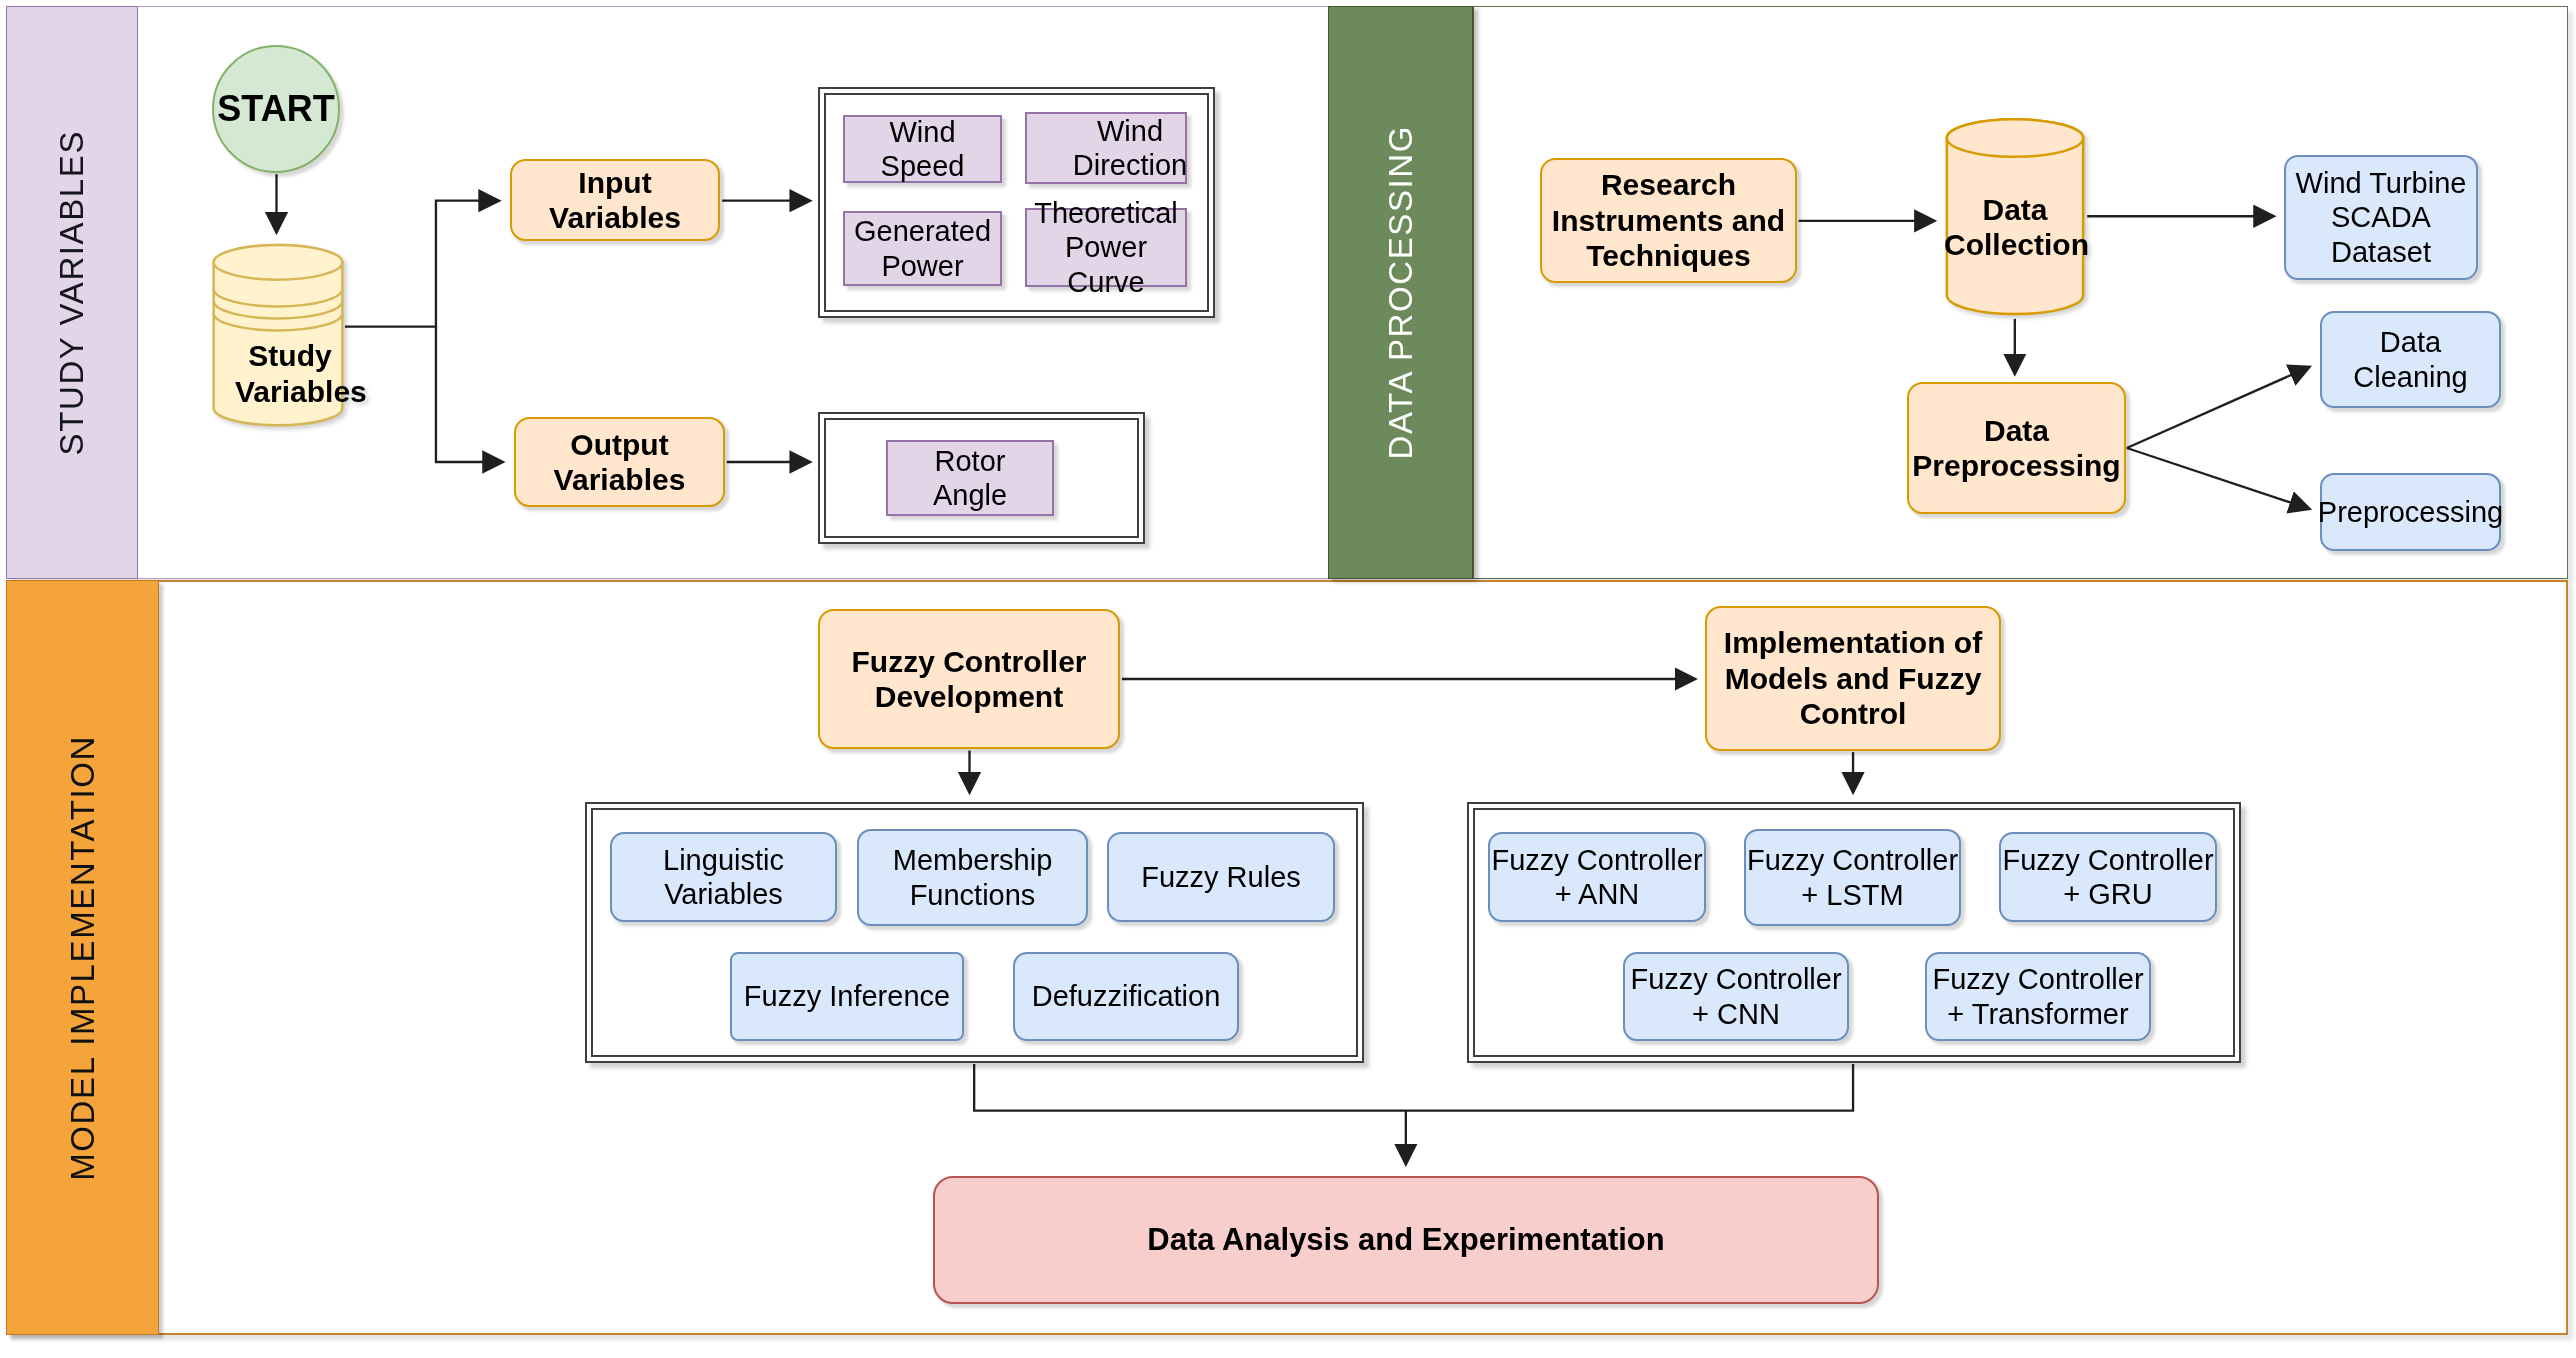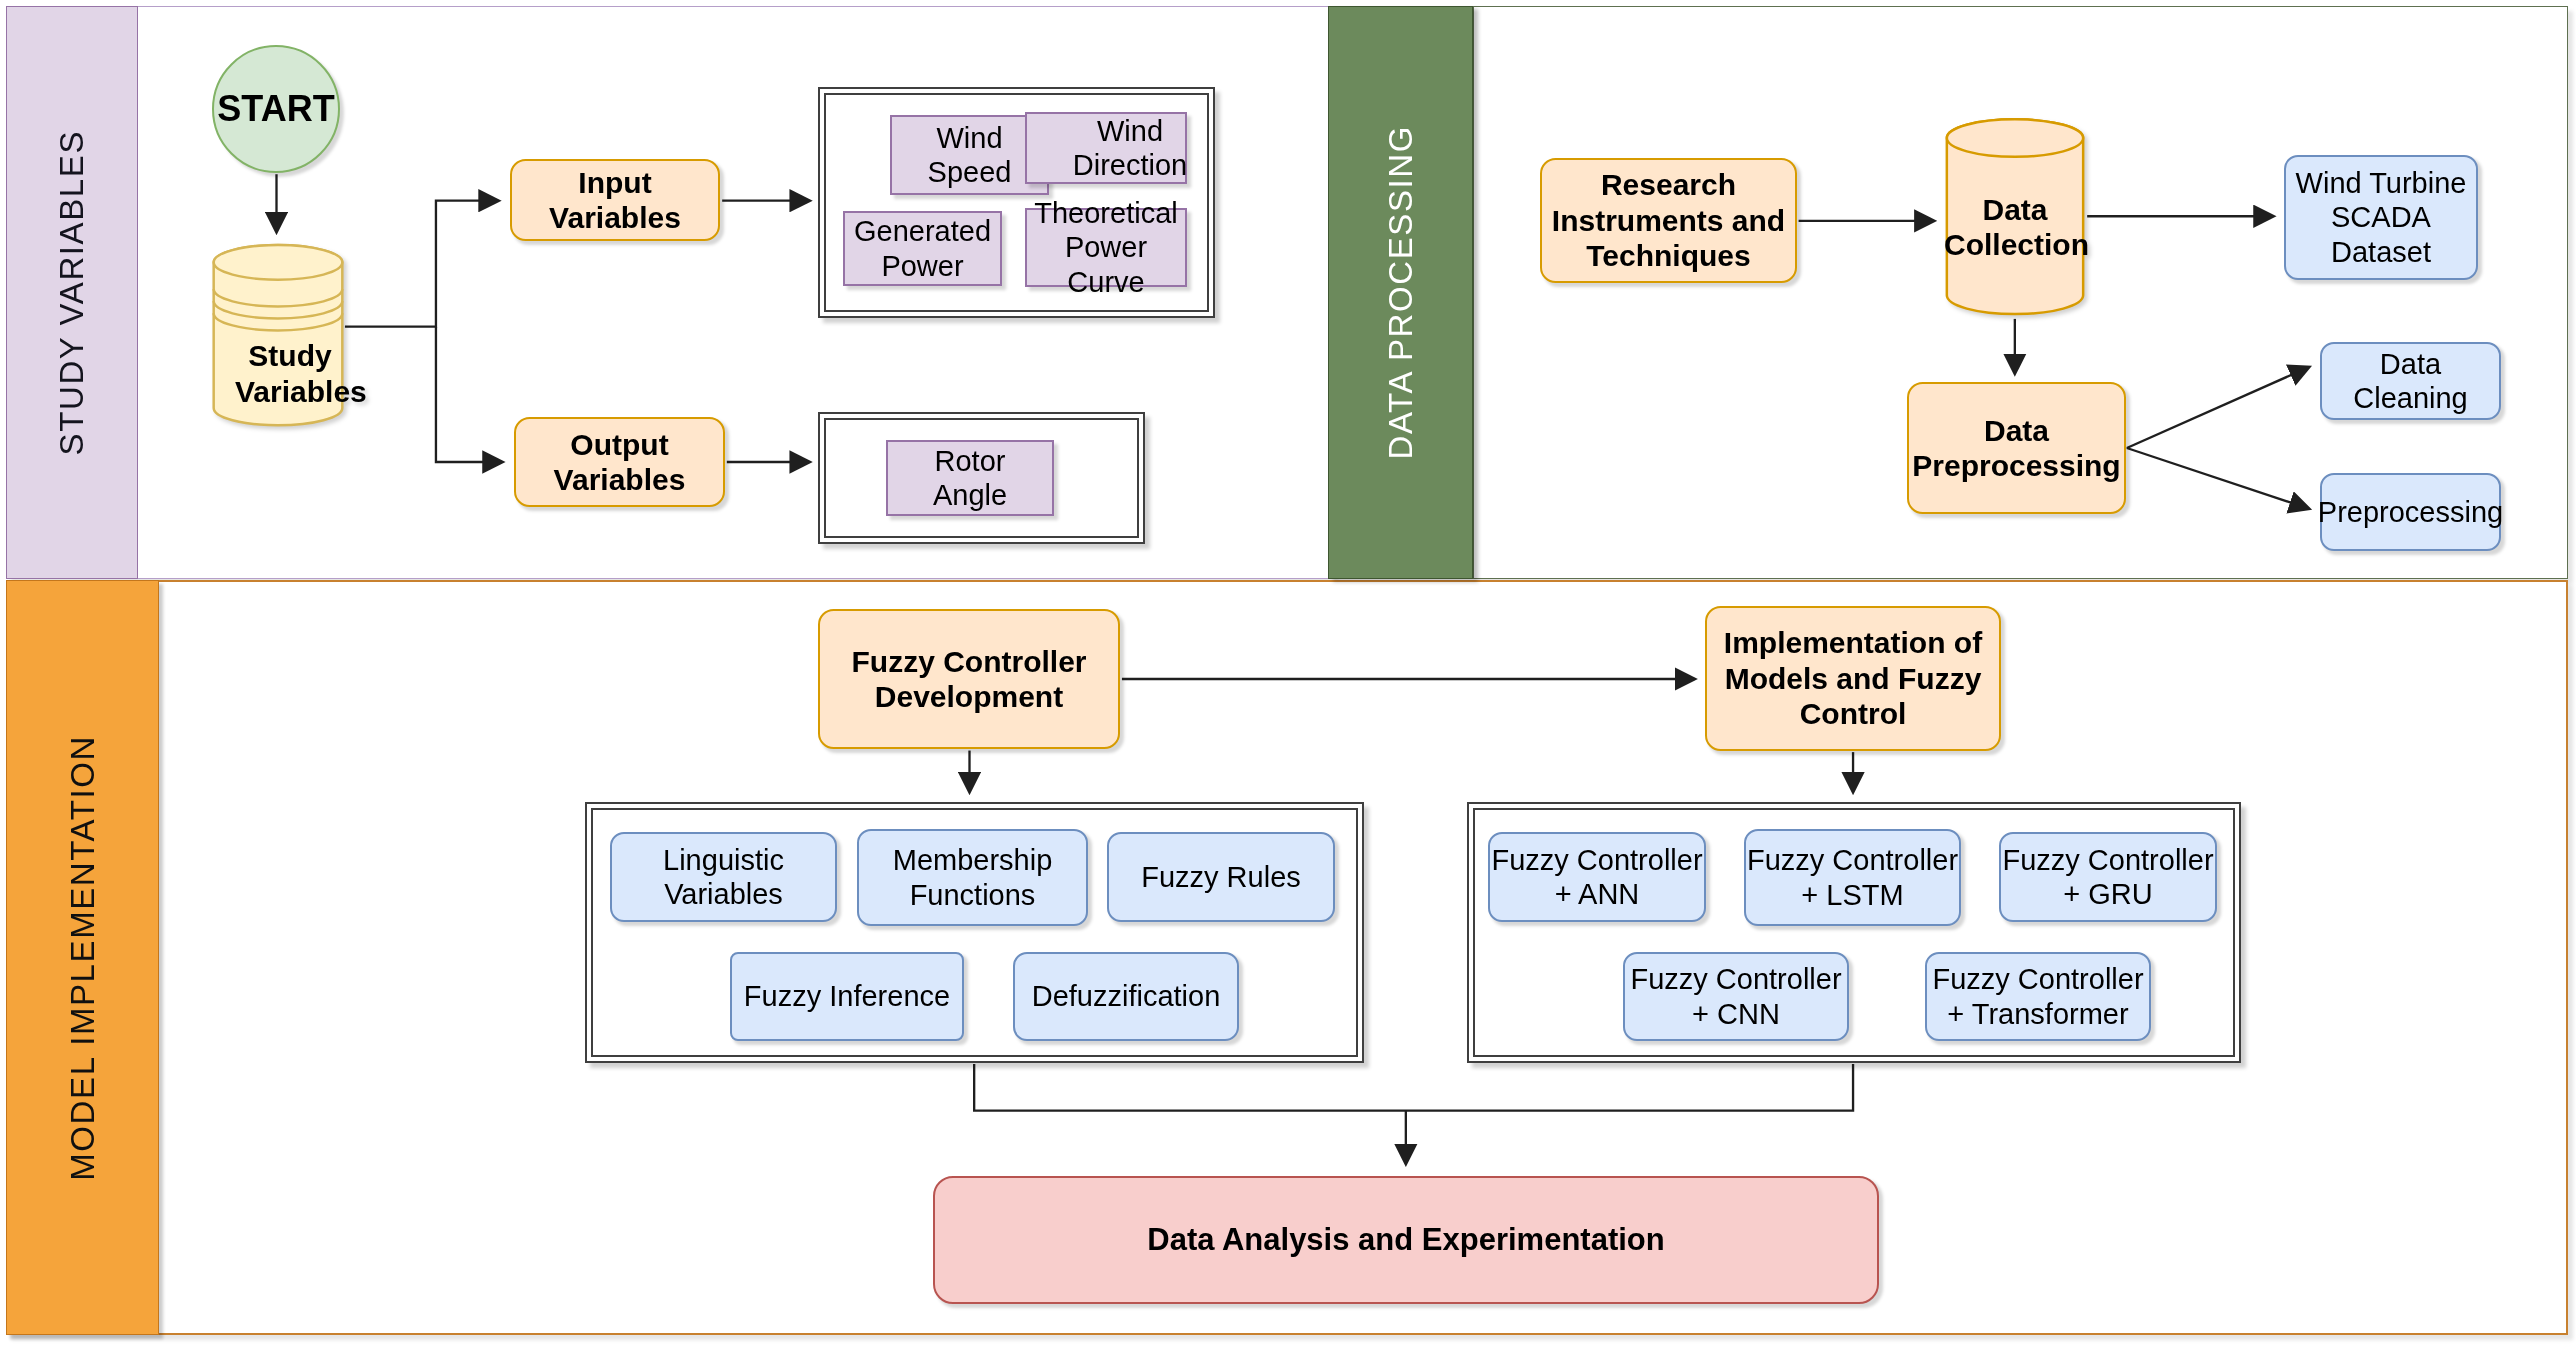--- a/index.html
+++ b/index.html
@@ -79,21 +79,21 @@
   </svg>
   <div class="cyl-label" style="top:52%;margin-left:24px;">Study
 Variables</div>
 </div>
 
 <div class="box orange" style="left:510px;top:159px;width:210px;height:82px;">Input Variables</div>
 <div class="box orange" style="left:514px;top:417px;width:211px;height:90px;">Output
 Variables</div>
 
 <div class="dbl" style="left:818px;top:87px;width:397px;height:231px;"></div>
-<div class="box purple" style="left:890px;top:115px;width:159px;height:80px;">Wind Speed</div>
+<div class="box purple" style="left:843px;top:115px;width:159px;height:68px;">Wind Speed</div>
 <div class="box purple" style="left:1025px;top:112px;width:162px;height:72px;padding-left:48px;">Wind
 Direction</div>
 <div class="box purple" style="left:843px;top:211px;width:159px;height:75px;">Generated
 Power</div>
 <div class="box purple" style="left:1025px;top:208px;width:162px;height:79px;">Theoretical
 Power Curve</div>
 
 <div class="dbl" style="left:818px;top:412px;width:327px;height:132px;"></div>
 <div class="box purple" style="left:886px;top:440px;width:168px;height:76px;">Rotor
 Angle</div>
@@ -108,21 +108,21 @@
     <ellipse cx="50" cy="16" rx="48" ry="13" fill="#FFE6CC" stroke="#D79B00" stroke-width="2.5" vector-effect="non-scaling-stroke"></ellipse>
   </svg>
   <div class="cyl-label" style="top:38%;">Data
 Collection</div>
 </div>
 
 <div class="box blue" style="left:2284px;top:155px;width:194px;height:125px;">Wind Turbine
 SCADA Dataset</div>
 <div class="box orange" style="left:1907px;top:382px;width:219px;height:132px;">Data
 Preprocessing</div>
-<div class="box blue" style="left:2320px;top:342px;width:181px;height:78px;">Data Cleaning</div>
+<div class="box blue" style="left:2320px;top:311px;width:181px;height:97px;">Data Cleaning</div>
 <div class="box blue" style="left:2320px;top:473px;width:181px;height:78px;">Preprocessing</div>
 
 <div class="box orange" style="left:818px;top:609px;width:302px;height:140px;">Fuzzy Controller
 Development</div>
 <div class="box orange" style="left:1705px;top:606px;width:296px;height:145px;">Implementation of
 Models and Fuzzy
 Control</div>
 
 <div class="dbl" style="left:585px;top:802px;width:779px;height:261px;"></div>
 <div class="box blue" style="left:610px;top:832px;width:227px;height:90px;">Linguistic

